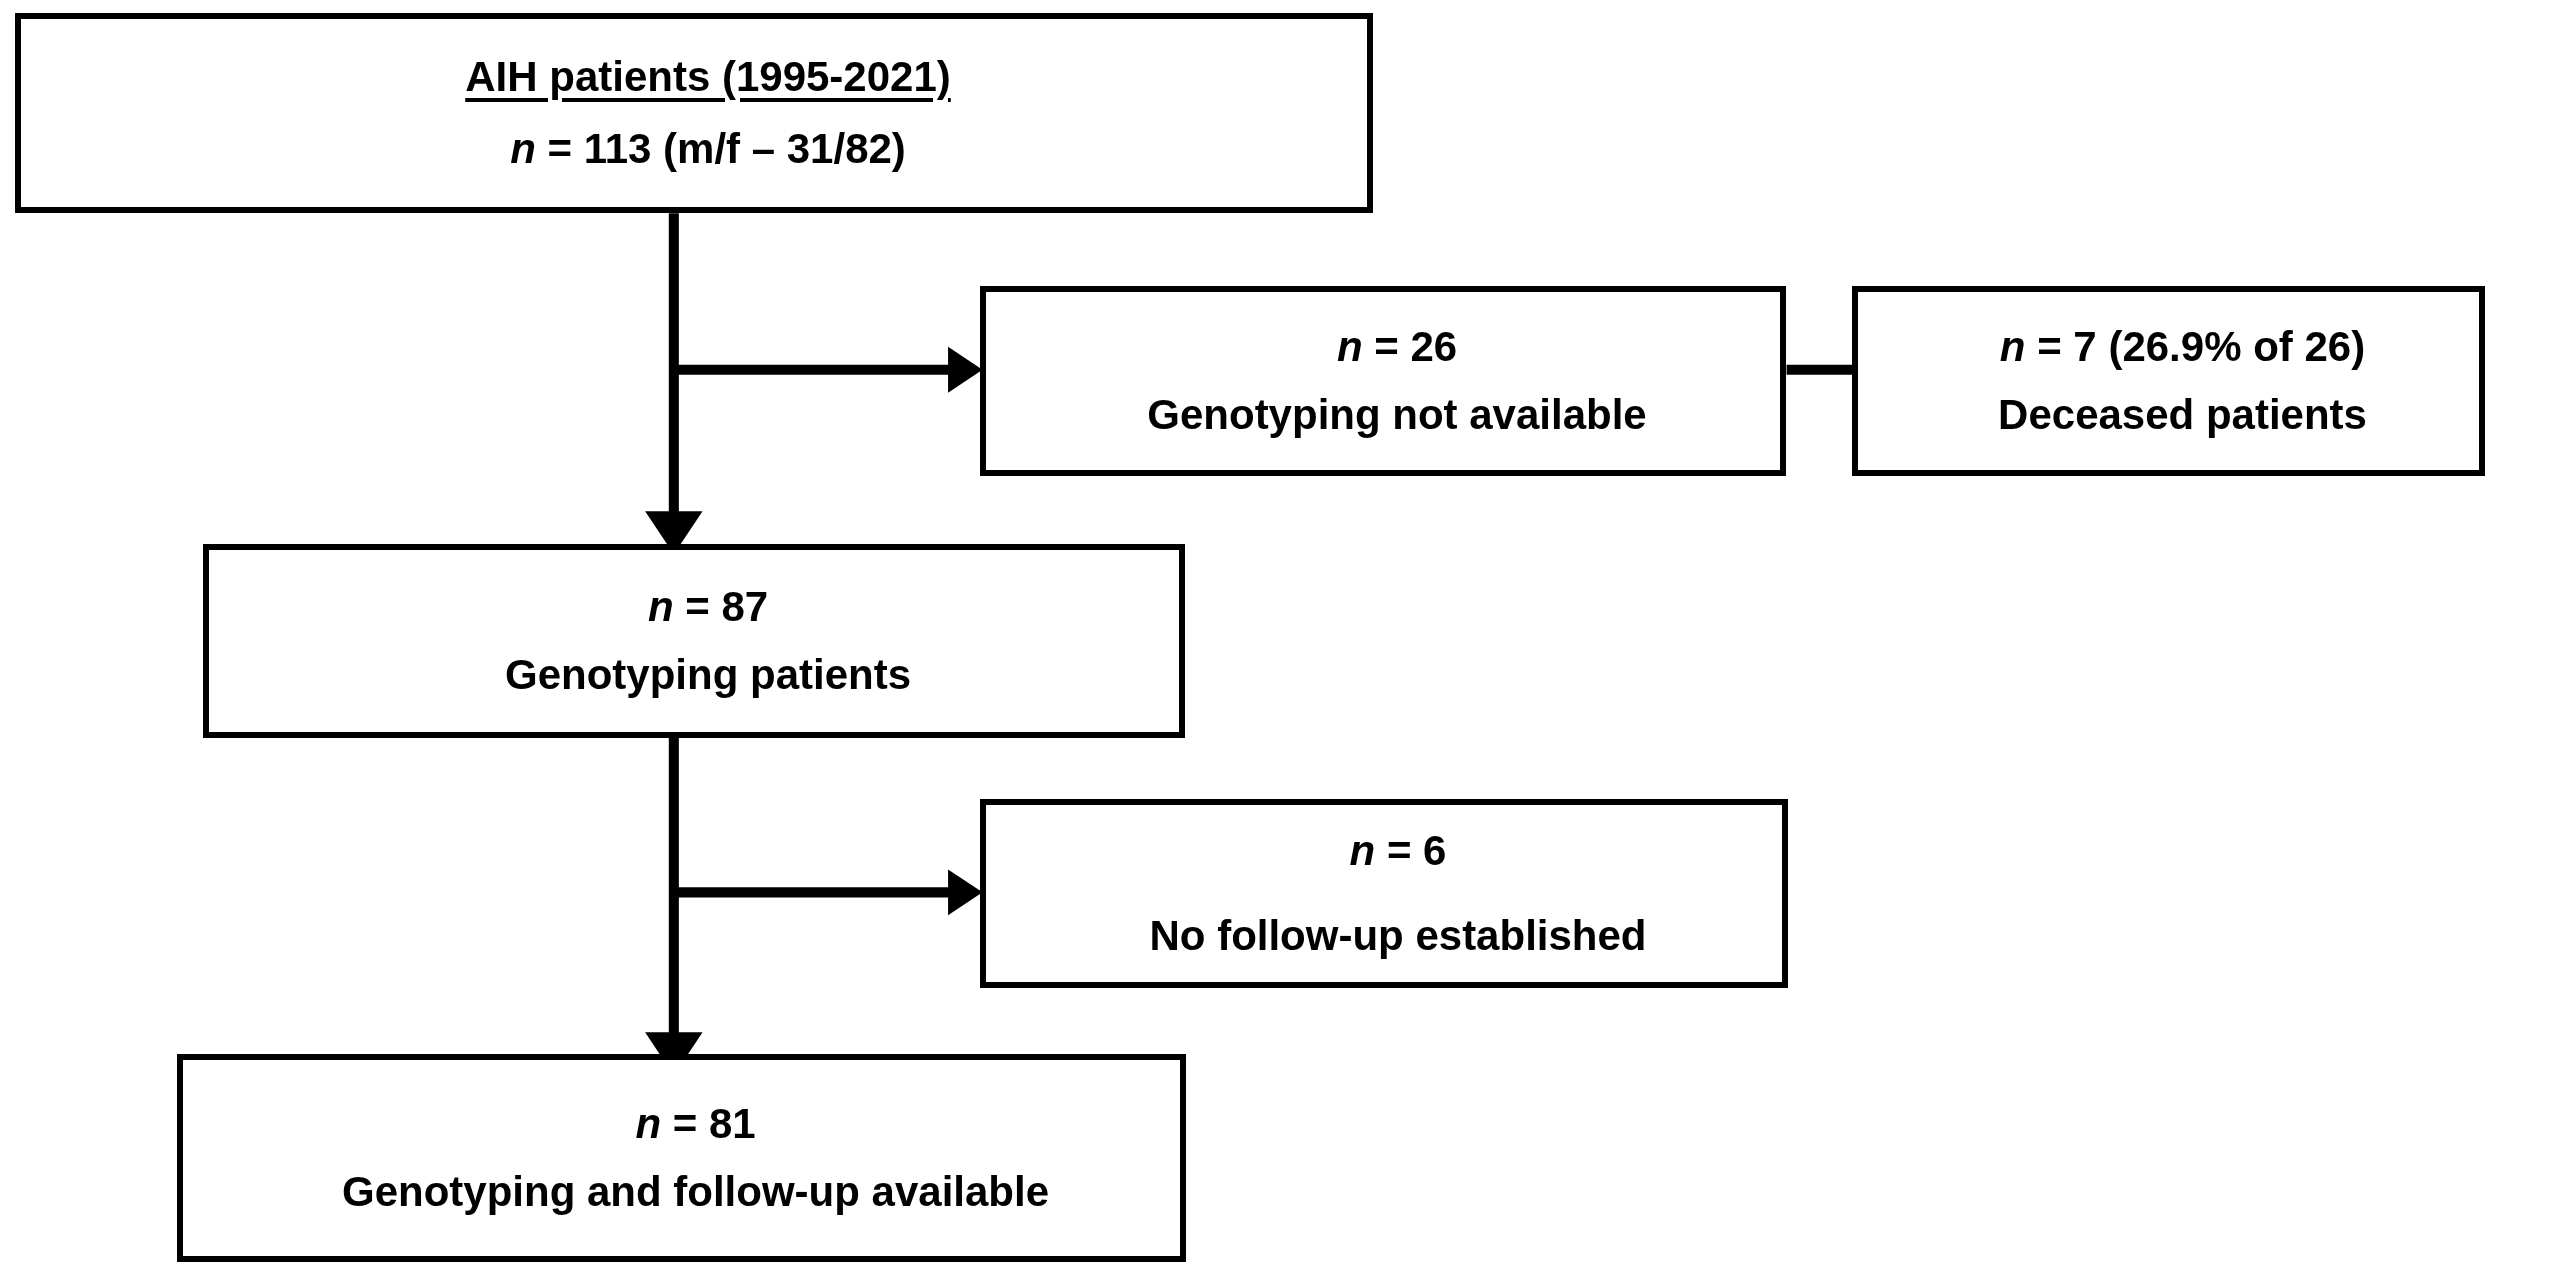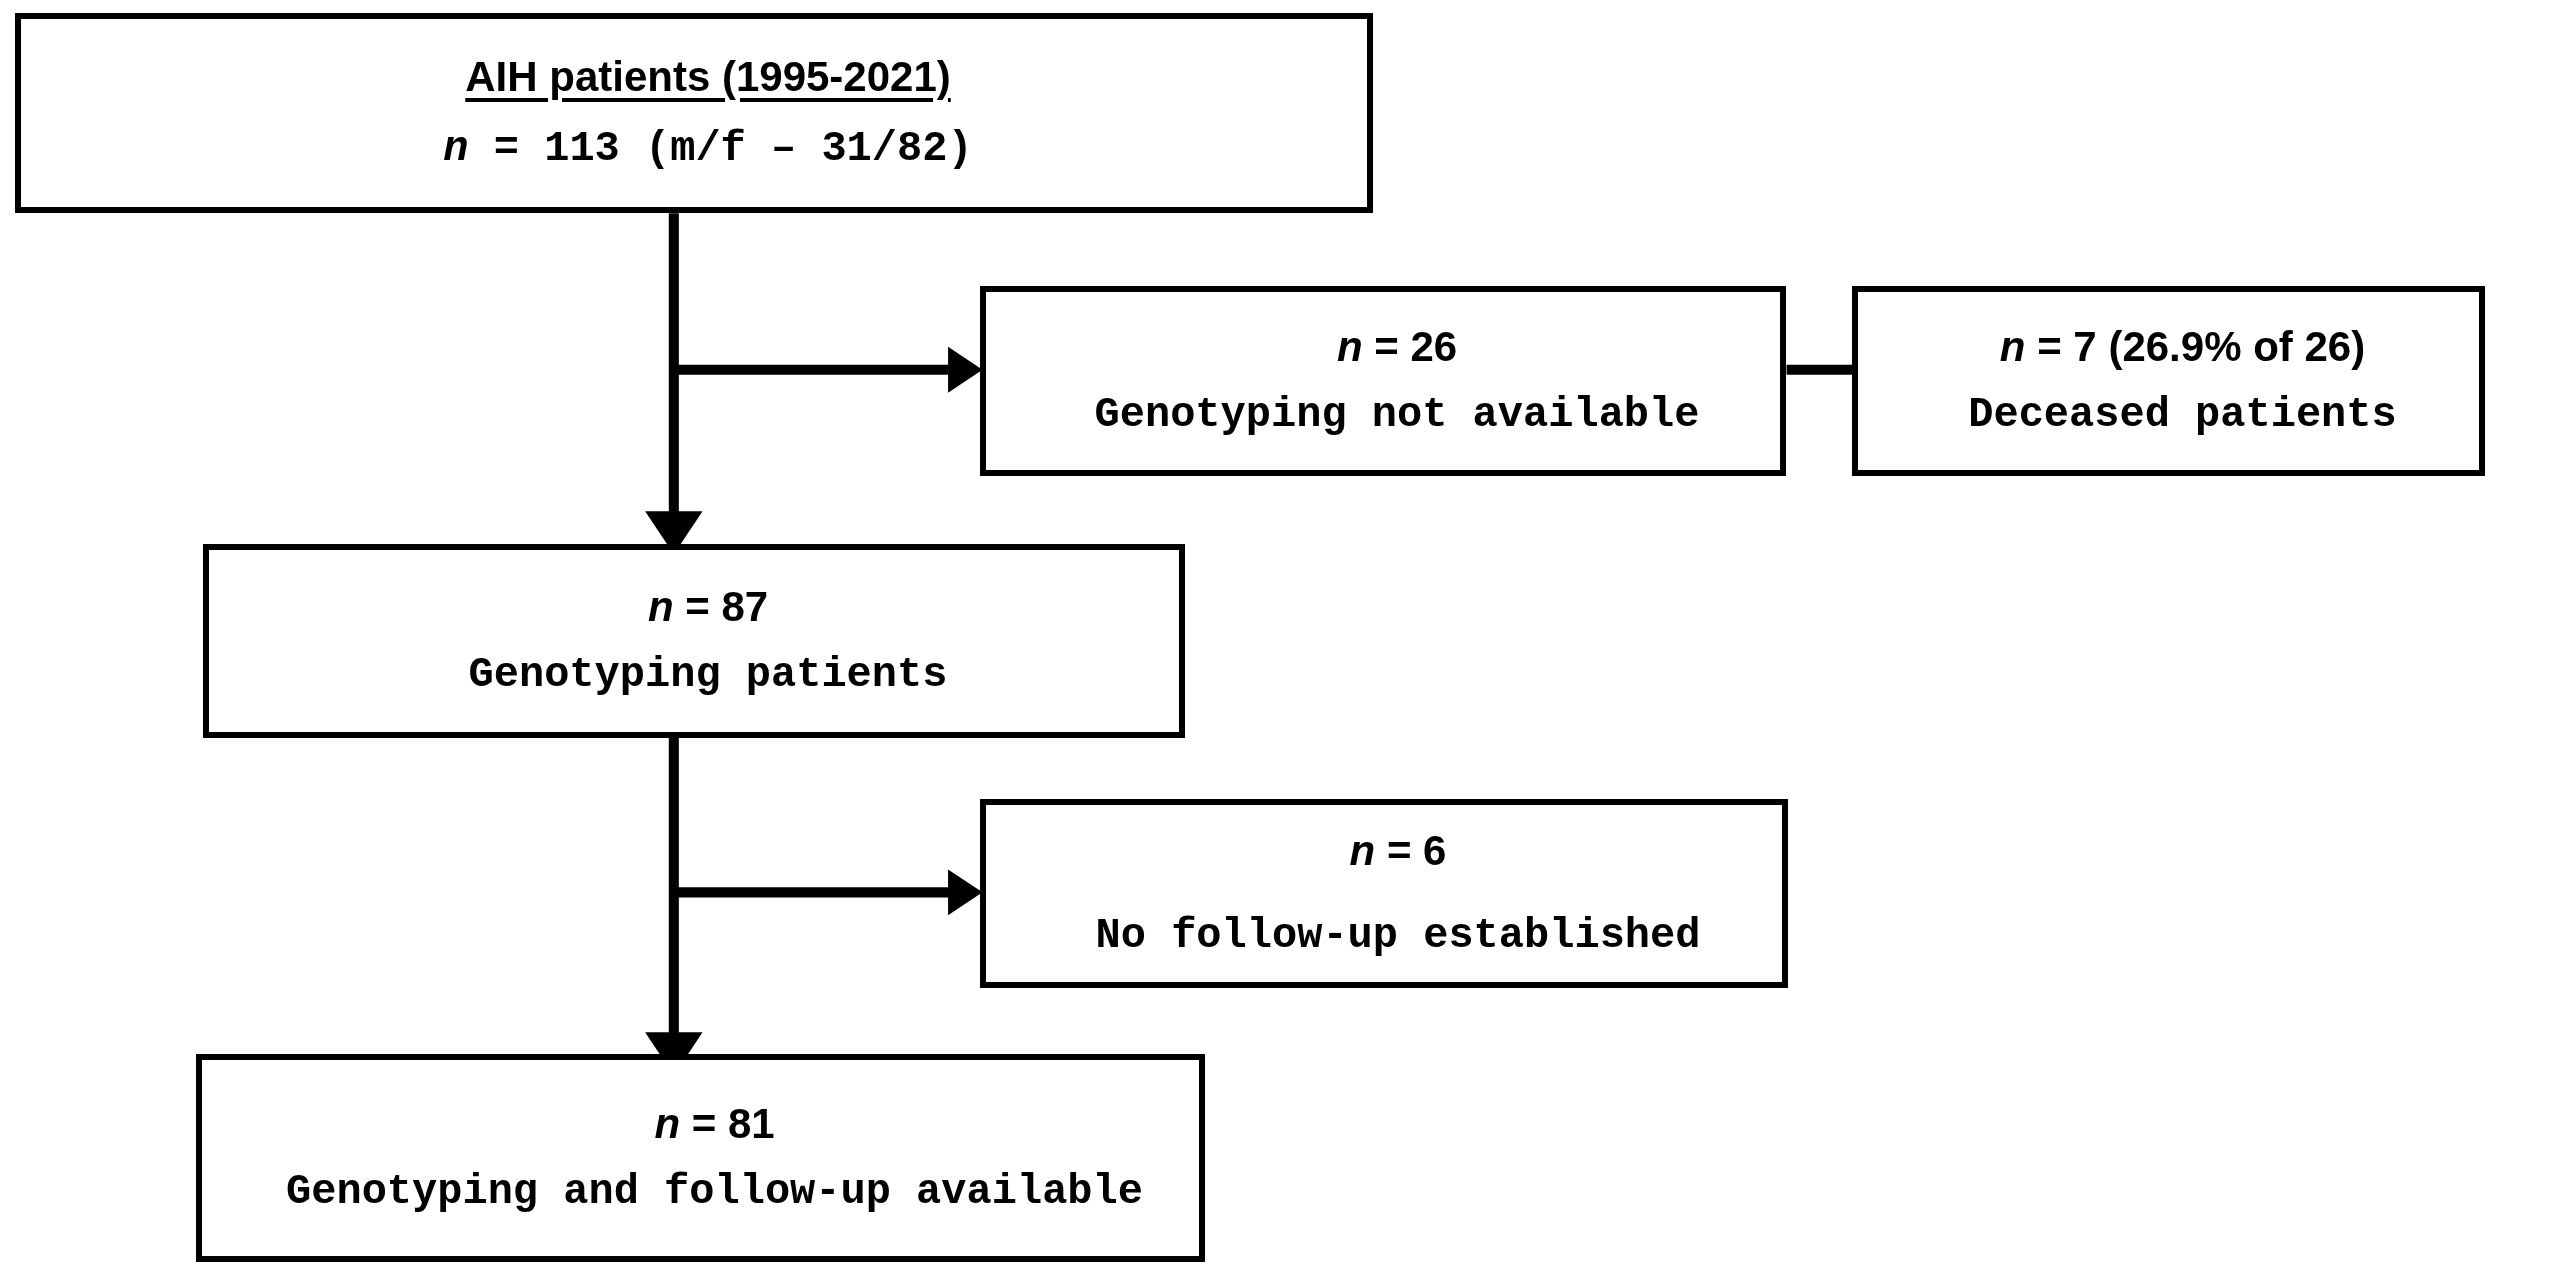--- a/index.html
+++ b/index.html
@@ -44,30 +44,29 @@
     text-decoration-thickness: 4.3px;
     text-underline-offset: 7.2px;
   }
   .node .line .nvar {
     font-style: italic;
     font-weight: bold;
   }
   
   .node .line + .line {
     margin-top: 20px;
-    font-family: Liberation Mono, monospace;
   }
   
   #node-root     { left: 15px;   top: 13px;   width: 1358px; height: 200px; }
   #node-root .line + .line { margin-top: 24.4px; }
   #node-nogeno   { left: 980px; top: 286px;  width: 806px; height: 190px; }
   #node-deceased { left: 1852px; top: 286px;  width: 633px;  height: 190px; }
   #node-geno     { left: 203px;  top: 544px;  width: 982px; height: 194px; }
   #node-nofu     { left: 980px; top: 799px; width: 808px; height: 189px; gap: 16px; }
-  #node-final    { left: 196px;  top: 1054px; width: 1009px; height: 208px; text-align: center; }
+  #node-final    { left: 177px;  top: 1054px; width: 1009px; height: 208px; text-align: center; }
 
   
   #connectors {
     position: absolute;
     left: 0;
     top: 0;
     width: 2576px;
     height: 1275px;
     pointer-events: none;
   }

